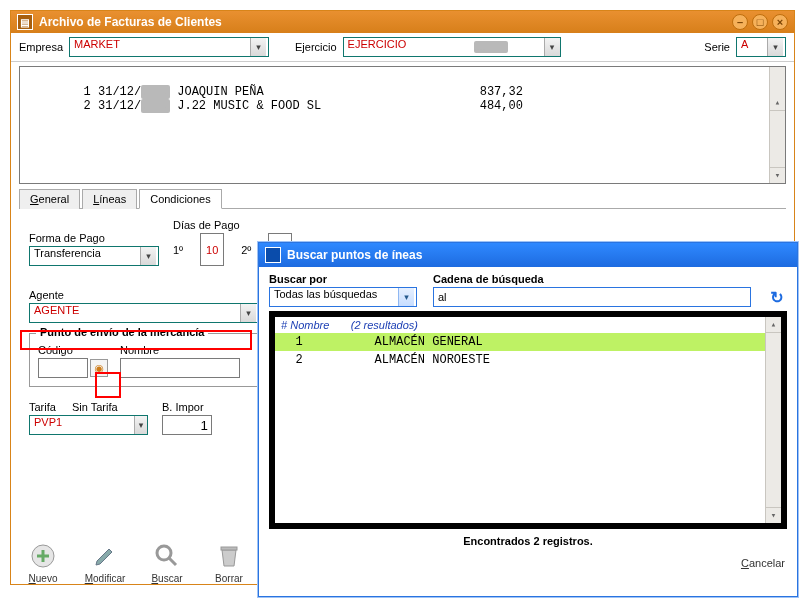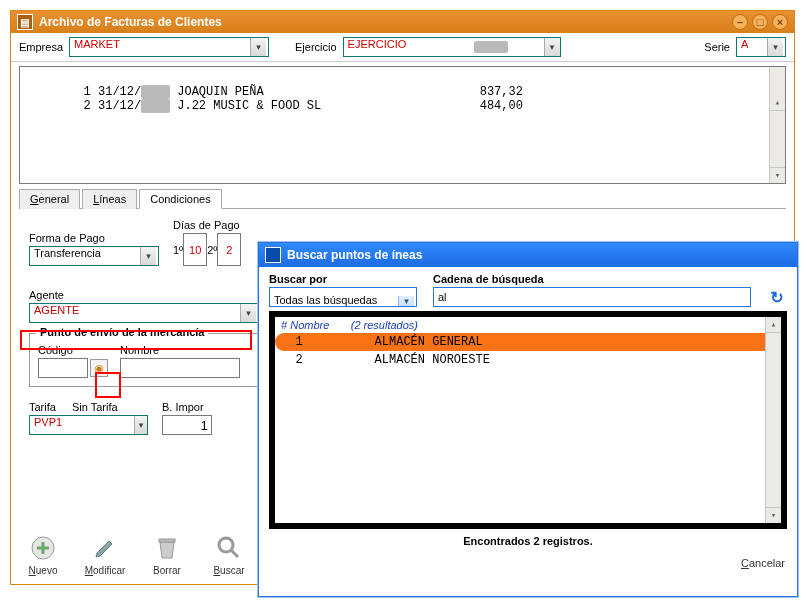--- a/index.html
+++ b/index.html
@@ -181,21 +181,21 @@
     width: 18px; height: 18px;
     border: 1px solid #999;
     background: #f5f5f5;
     display: inline-flex; align-items: center; justify-content: center;
     font-size: 11px;
     margin-left: 2px;
   }
 
   .bottom-toolbar {
     position: absolute;
-    left: 8px; bottom: 8px;
+    left: 8px; bottom: 0;
     display: flex;
     gap: 14px;
   }
   .tb-item {
     display: flex; flex-direction: column; align-items: center;
     width: 48px;
     font-size: 10px;
     color: #333;
   }
   .tb-item u { text-decoration: underline; }
@@ -278,22 +278,21 @@
     font-style: italic;
     padding: 2px 6px;
     font-family: Tahoma, Arial, sans-serif;
     font-size: 11px;
   }
   .results-grid .row {
     padding: 2px 6px;
     white-space: pre;
   }
   .results-grid .row.sel {
-    background: #f97316;
-    border-radius: 9px;
+    background: #bef264;
   }
   .results-grid .vscroll {
     position: absolute; right: 0; top: 0; bottom: 0;
     width: 16px;
     background: #eceae6;
     border-left: 1px solid #c9c6c0;
   }
   .results-grid .vscroll .sbtn {
     height: 16px; border-bottom: 1px solid #c9c6c0;
     display: flex; align-items: center; justify-content: center;
@@ -375,21 +374,21 @@
     <div class="row1">
       <div class="field-col">
         <label>Forma de Pago</label>
         <div class="combo" style="width:130px;">
           <span class="val" style="width:110px;color:#000;">Transferencia</span>
           <span class="arrow">▾</span>
         </div>
       </div>
       <div class="field-col">
         <label>Días de Pago</label>
-        <div style="display:flex;align-items:center;gap:0;">
+        <div style="display:flex;align-items:center;gap:17px;">
           <span>1º</span>
           <input class="short-input" value="10" style="">
           <span>2º</span>
           <input class="short-input" value="2" style="">
         </div>
       </div>
     </div>
 
     <div class="row2">
       <div class="field-col">
@@ -456,34 +455,34 @@
       <div class="tb-icon-big">
         <svg width="30" height="30" viewBox="0 0 30 30">
             <path d="M6 24l4-1 12-12-3-3L7 20z" fill="#8aa" stroke="#678"></path>
           </svg>
       </div>
       <span><u>M</u>odificar</span>
     </div>
     <div class="tb-item">
       <div class="tb-icon-big">
         <svg width="30" height="30" viewBox="0 0 30 30">
+            <circle cx="12" cy="12" r="7" fill="none" stroke="#999" stroke-width="3"></circle>
+            <path d="M17 17l7 7" stroke="#999" stroke-width="3"></path>
+          </svg>
+      </div>
+      <span><u>B</u>uscar</span>
+    </div>
+    <div class="tb-item">
+      <div class="tb-icon-big">
+        <svg width="30" height="30" viewBox="0 0 30 30">
             <path d="M8 9h14l-2 16H10z" fill="#ccc" stroke="#999"></path>
             <rect x="7" y="6" width="16" height="3" fill="#bbb" stroke="#999"></rect>
           </svg>
       </div>
       <span>Borrar</span>
-    </div>
-    <div class="tb-item">
-      <div class="tb-icon-big">
-        <svg width="30" height="30" viewBox="0 0 30 30">
-            <circle cx="12" cy="12" r="7" fill="none" stroke="#999" stroke-width="3"></circle>
-            <path d="M17 17l7 7" stroke="#999" stroke-width="3"></path>
-          </svg>
-      </div>
-      <span><u>B</u>uscar</span>
     </div>
     <div class="tb-item">
       <div class="tb-icon-big">
         <svg width="30" height="30" viewBox="0 0 30 30">
             <rect x="7" y="12" width="16" height="10" fill="#ddd" stroke="#999"></rect>
             <rect x="10" y="6" width="10" height="8" fill="#fff" stroke="#999"></rect>
           </svg>
       </div>
       <span><u>I</u>mp</span>
     </div>
@@ -495,21 +494,21 @@
 
 <div class="modal">
   <div class="titlebar-blue">
     <span class="tb-icon"></span>
     <span>Buscar puntos de íneas</span>
   </div>
 
   <div class="modal-filters">
     <div class="field-col">
       <label style="font-weight:bold;">Buscar por</label>
-      <div class="combo-blue" style="width:148px;align-items:flex-end;">
+      <div class="combo-blue" style="width:148px;">
         <span class="val" style="width:128px;">Todas las búsquedas</span>
         <span class="arrow">▾</span>
       </div>
     </div>
     <div class="field-col" style="flex:1;">
       <label style="font-weight:bold;">Cadena de búsqueda</label>
       <div class="combo-blue">
         <input style="flex: 1 1 0%;" value="al">
       </div>
     </div>

